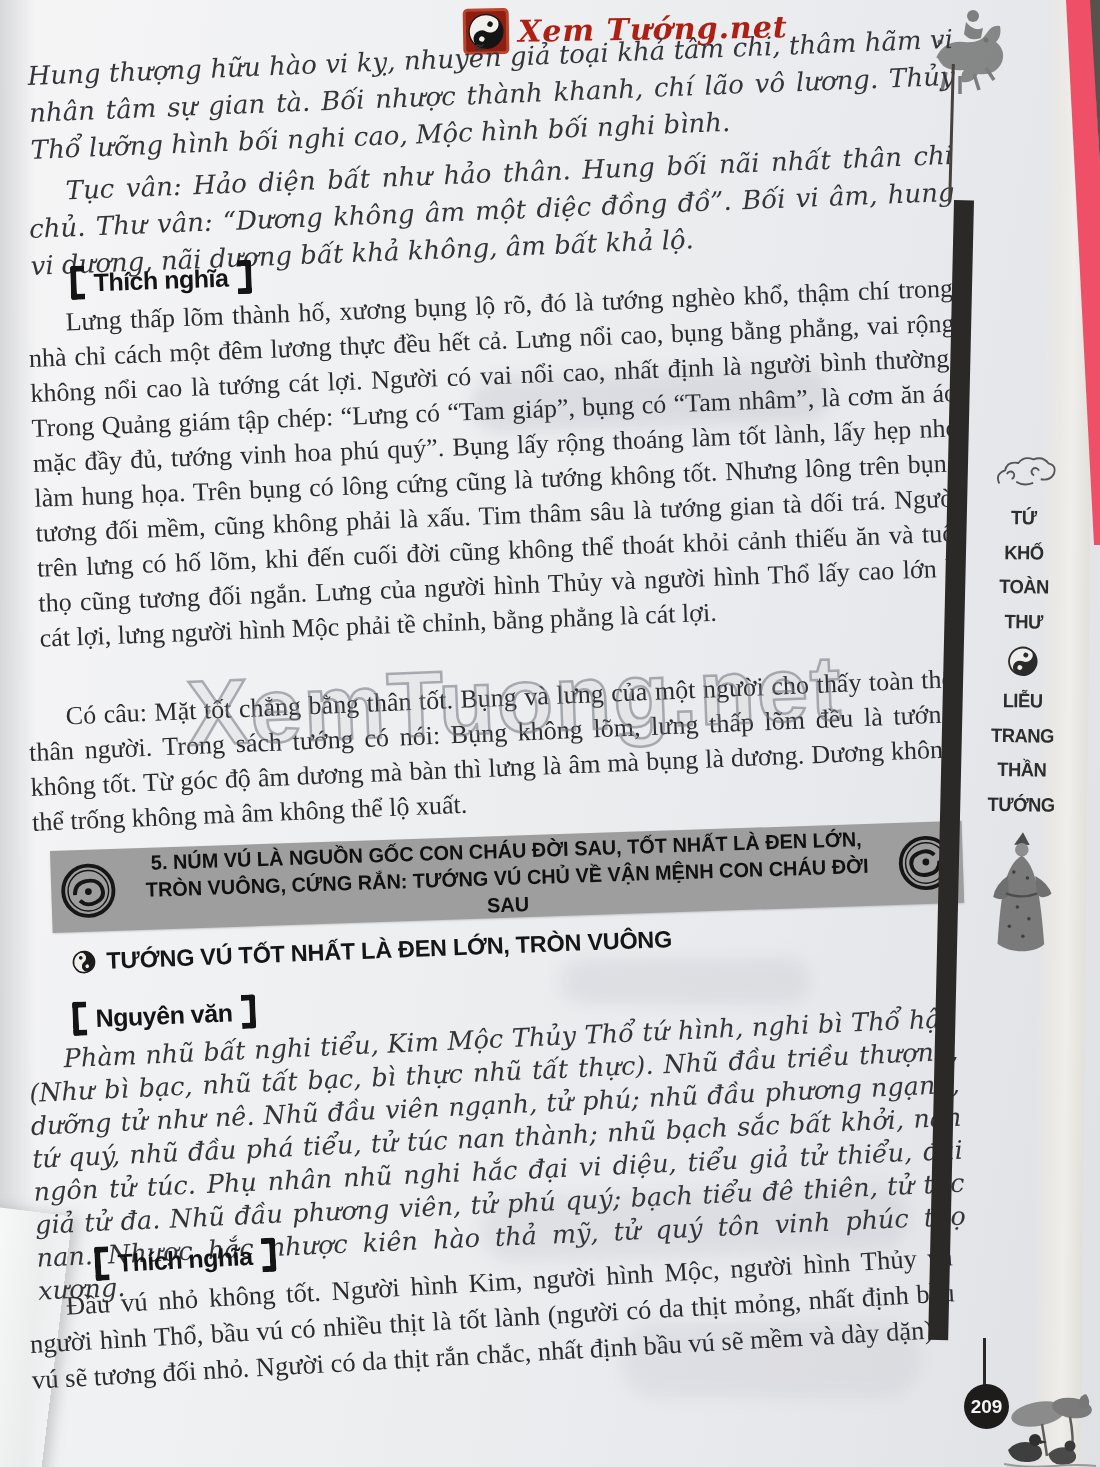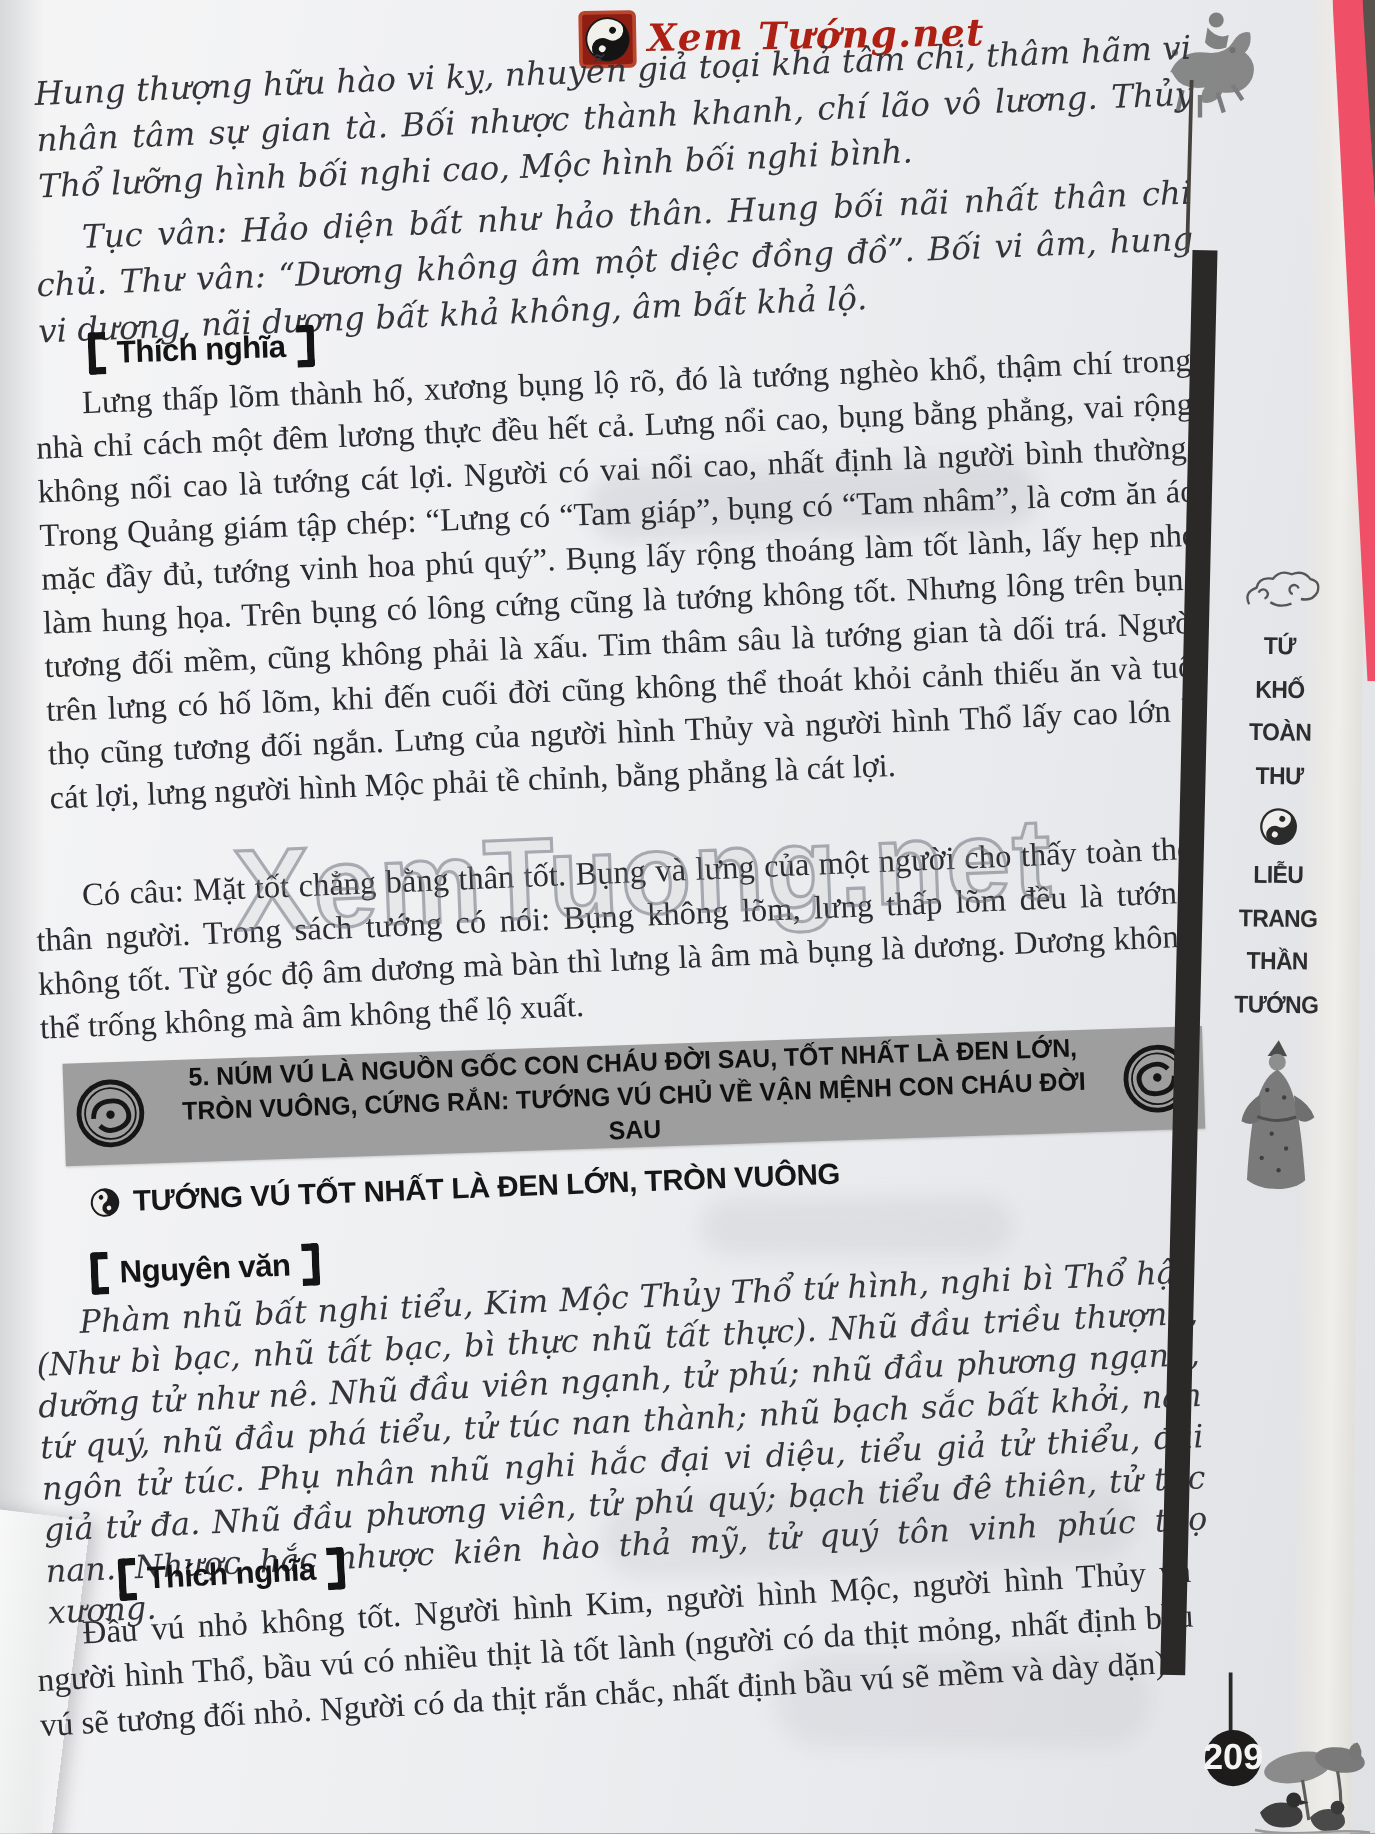--- a/index.html
+++ b/index.html
@@ -64,21 +64,21 @@
     transform: rotate(-2.3deg); transform-origin:left top; pointer-events:none; z-index:30;
     letter-spacing:2px; }
 
   
   .rule-thin-top { position:absolute; left:950px; top:64px; width:3px; height:138px; background:#46423d; transform:rotate(1.5deg); }
   .bar-main { position:absolute; left:954px; top:200px; width:20px; height:1140px; background:#2b2927;
     transform: rotate(1.3deg); transform-origin:top left; }
   .bar-drop { position:absolute; left:983px; top:1338px; width:3px; height:50px; background:#2b2927; }
   .page-num { position:absolute; left:964px; top:1384px; width:45px; height:45px; border-radius:50%;
     background:#1d1c1a; color:#f4f4f4; display:flex; align-items:center; justify-content:center;
-    font-family:"Liberation Sans", sans-serif; font-weight:bold; font-size:29px; z-index:5; }
+    font-family:"Liberation Sans", sans-serif; font-weight:bold; font-size:19px; z-index:5; }
 
   
   .side-col { position:absolute; left:992px; top:455px; width:66px; display:flex; flex-direction:column;
     align-items:center; gap:15px; transform:rotate(0.6deg); transform-origin:top left; z-index:4; }
   .side-word { font-family:"Liberation Sans", sans-serif; font-weight:bold; font-size:19.5px;
     color:#2d2d2e; letter-spacing:-0.5px; line-height:1; transform:scaleX(.94); }
 
   
   .smudge { position:absolute; border-radius:40px; filter: blur(8px); pointer-events:none; }
   .s1 { left:470px; top:372px; width:360px; height:56px; background:rgba(138,146,162,.18); transform:rotate(-2deg); }

